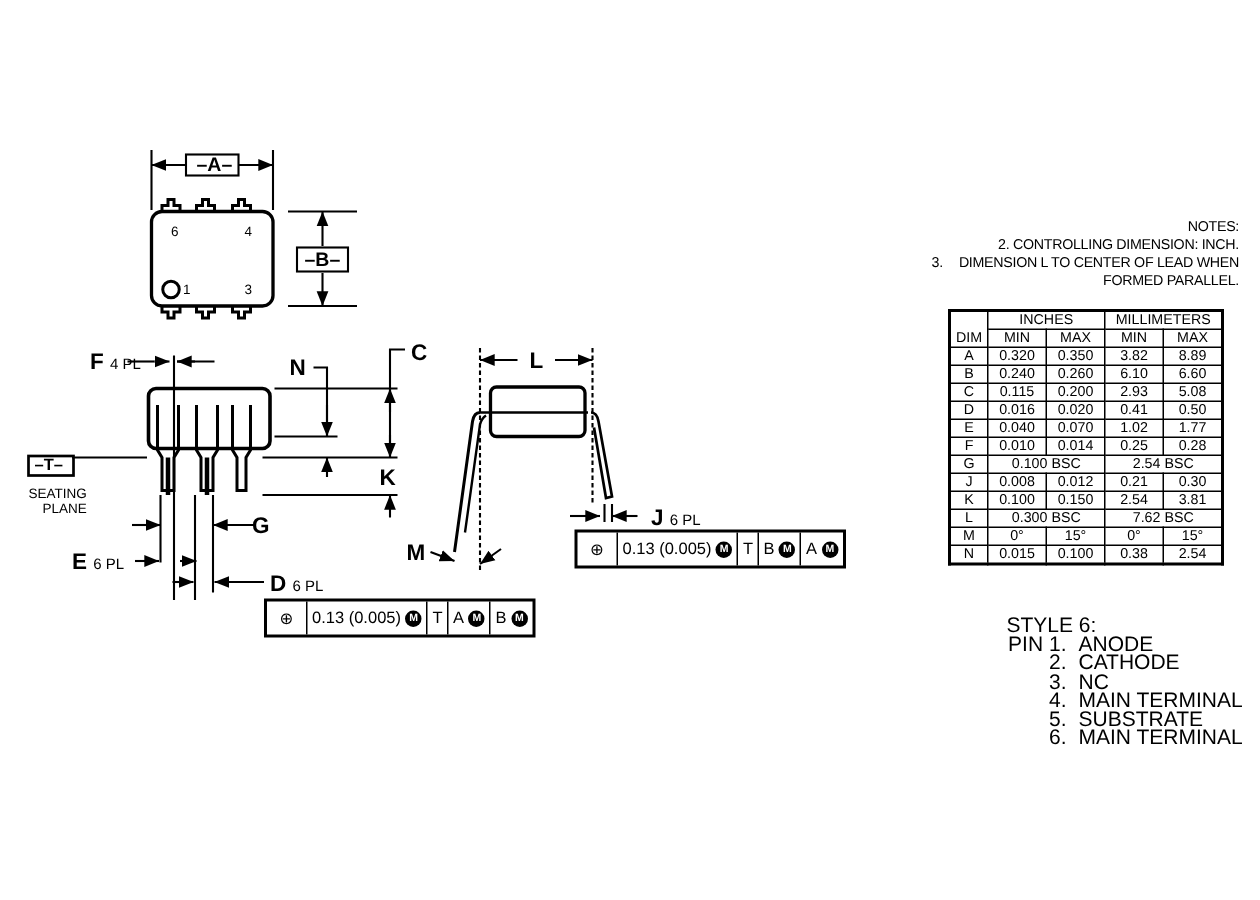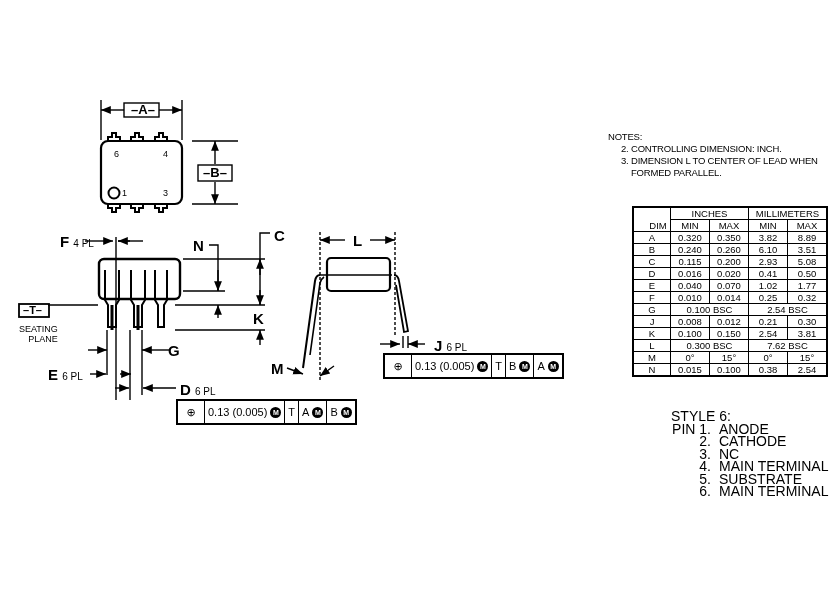--- a/index.html
+++ b/index.html
@@ -5,21 +5,21 @@
   html,body{margin:0;padding:0;background:#fff;}
   body{width:840px;height:600px;position:relative;overflow:hidden;font-family:"Liberation Sans",sans-serif;color:#000;}
   svg.drawing{position:absolute;left:0;top:0;}
   .lbl{position:absolute;font-family:"Liberation Sans",sans-serif;font-size:15px;font-weight:bold;line-height:1;}
   .lbl small{font-size:10px;font-weight:normal;}
   .sub{position:absolute;font-size:9px;line-height:10px;font-family:"Liberation Sans",sans-serif;}
   .fcf{position:absolute;border:2px solid #000;display:flex;height:22px;background:#fff;}
   .fcf > div{border-right:1.5px solid #000;display:flex;align-items:center;justify-content:center;font-size:11px;padding:0 3px;white-space:nowrap;}
   .fcf > div:last-child{border-right:none;}
   .mcirc{display:inline-block;width:11px;height:11px;border-radius:50%;background:#000;color:#fff;font-size:7px;line-height:11px;text-align:center;font-weight:bold;margin-left:3px;}
-  .notes{position:absolute;left:608px;top:131px;font-size:9.5px;line-height:12px;letter-spacing:-0.2px;}
+  .notes{position:absolute;left:608px;top:146px;font-size:9.5px;line-height:12px;letter-spacing:-0.2px;text-align:right;}
   .notes .item{padding-left:13px;text-indent:-10px;margin-left:10px;}
   table.dims{position:absolute;left:632px;top:206px;border-collapse:collapse;font-size:9.5px;}
   table.dims td,table.dims th{border:1px solid #000;text-align:center;padding:0;height:11px;line-height:11px;font-weight:normal;}
   table.dims{border:2px solid #000;}
   .style6{position:absolute;left:671px;top:410px;font-size:14px;line-height:12.5px;}
   .style6 .row{display:flex;}
   .style6 .num{width:40px;text-align:right;padding-right:8px;}
 </style>
 </head>
 <body>
@@ -179,21 +179,21 @@
 
 <div class="notes">
   <div>NOTES:</div>
   <div class="item"><span>2.</span> <span>CONTROLLING DIMENSION: INCH.</span></div>
   <div class="item"><span>3.</span> <span style="display:inline-block;width:195px;text-indent:0;vertical-align:top;">DIMENSION L TO CENTER OF LEAD WHEN FORMED PARALLEL.</span></div>
 </div>
 
 <table class="dims">
   <tbody>
       <tr>
-    <th rowspan="2" style="width:24px;vertical-align:bottom;padding-left:12px;">DIM</th>
+    <th rowspan="2" style="width:24px;vertical-align:bottom;">DIM</th>
     <th colspan="2">INCHES</th>
     <th colspan="2">MILLIMETERS</th>
   </tr>
   <tr>
     <th style="width:38px;">MIN</th>
     <th style="width:38px;">MAX</th>
     <th style="width:38px;">MIN</th>
     <th style="width:38px;">MAX</th>
   </tr>
   <tr>
@@ -201,21 +201,21 @@
         <td>0.320</td>
         <td>0.350</td>
         <td>3.82</td>
         <td>8.89</td>
       </tr>
   <tr>
         <td>B</td>
         <td>0.240</td>
         <td>0.260</td>
         <td>6.10</td>
-        <td>3.51</td>
+        <td>6.60</td>
       </tr>
   <tr>
         <td>C</td>
         <td>0.115</td>
         <td>0.200</td>
         <td>2.93</td>
         <td>5.08</td>
       </tr>
   <tr>
         <td>D</td>
@@ -229,21 +229,21 @@
         <td>0.040</td>
         <td>0.070</td>
         <td>1.02</td>
         <td>1.77</td>
       </tr>
   <tr>
         <td>F</td>
         <td>0.010</td>
         <td>0.014</td>
         <td>0.25</td>
-        <td>0.32</td>
+        <td>0.28</td>
       </tr>
   <tr>
         <td>G</td>
         <td colspan="2">0.100 BSC</td>
         <td colspan="2">2.54 BSC</td>
       </tr>
   <tr>
         <td>J</td>
         <td>0.008</td>
         <td>0.012</td>

